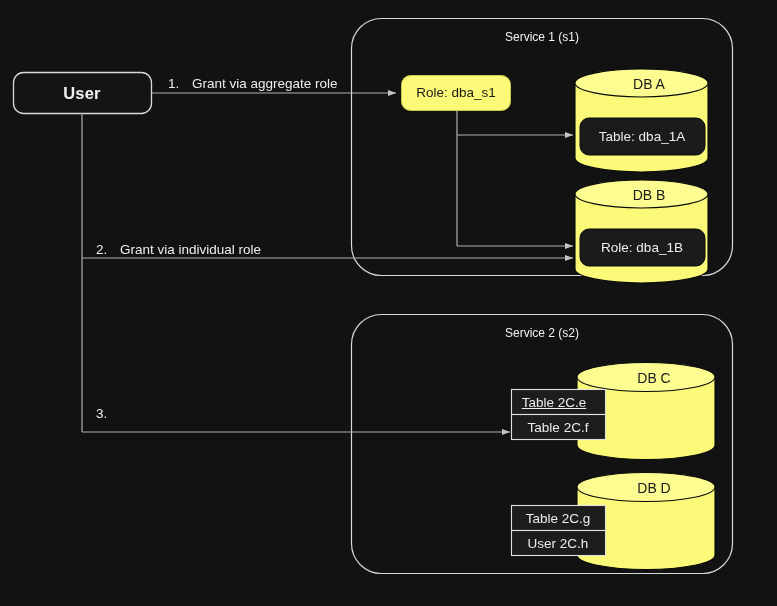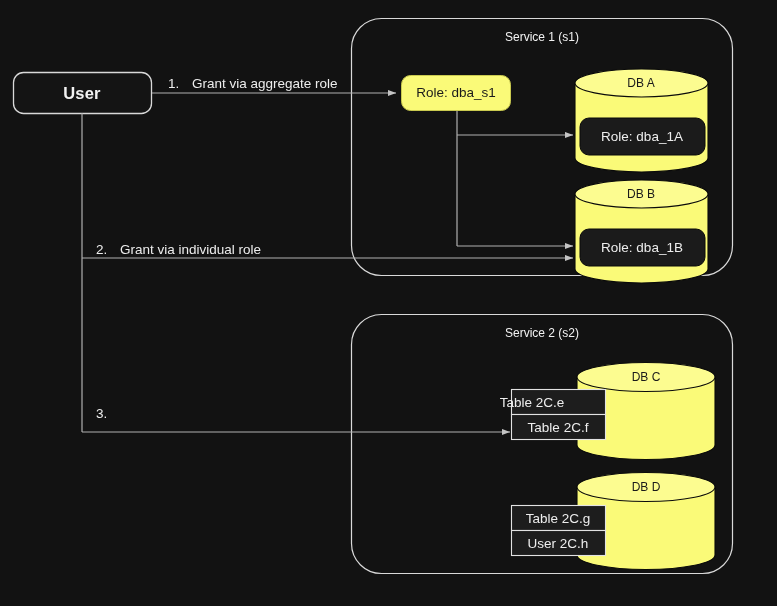--- a/index.html
+++ b/index.html
@@ -75,22 +75,23 @@
     letter-spacing: .2px;
   }
   .svc-title {
     font-size: 12px;
   }
   .edge-label {
     font-size: 13.5px;
     color: #ededed;
   }
   .db-title {
-    font-size: 12px;
+    font-size: 14px;
     color: #1a1a1a;
+    margin-left: 8px;
   }
   .role-text {
     font-size: 13.5px;
     color: #ededed;
   }
   .chip-text {
     font-size: 13.5px;
     color: #1a1a1a;
   }
   .table-text {
@@ -174,26 +175,26 @@
   <div class="txt edge-label" style="left:192px; top:76px;">Grant via aggregate role</div>
 
   <div class="txt edge-label" style="left:96px; top:242px;">2.</div>
   <div class="txt edge-label" style="left:120px; top:242px;">Grant via individual role</div>
 
   <div class="txt edge-label" style="left:96px; top:406px;">3.</div>
 
   <div class="txt chip-text center" style="left:456px; top:85px;text-align:right;">Role: dba_s1</div>
 
   <div class="txt db-title center" style="left:641px; top:76px;">DB A</div>
-  <div class="txt role-text center" style="left:642px; top:129px;">Role: dba_1A</div>
+  <div class="txt role-text center" style="left:642px; top:129px;">Table: dba_1A</div>
 
   <div class="txt db-title center" style="left:641px; top:187px;">DB B</div>
   <div class="txt role-text center" style="left:642px; top:240px;">Role: dba_1B</div>
 
   <div class="txt db-title center" style="left:646px; top:370px;">DB C</div>
-  <div class="txt table-text center" style="left:532px; top:395px;">Table 2C.e</div>
+  <div class="txt table-text center" style="left:554px; top:395px;text-decoration:underline;">Table 2C.e</div>
   <div class="txt table-text center" style="left:558px; top:420px;">Table 2C.f</div>
 
   <div class="txt db-title center" style="left:646px; top:480px;">DB D</div>
   <div class="txt table-text center" style="left:558px; top:511px;">Table 2C.g</div>
   <div class="txt table-text center" style="left:558px; top:536px;">User 2C.h</div>
 
 </div>
 
 </body></html>

